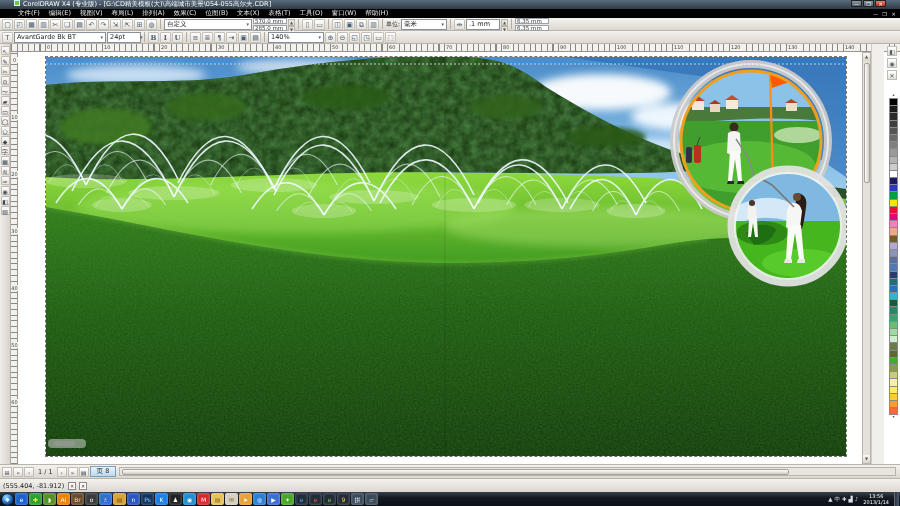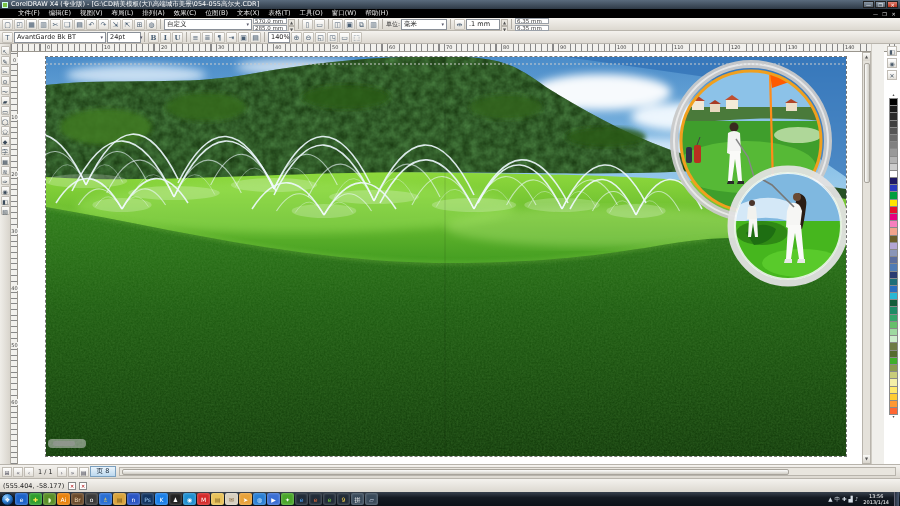--- a/index.html
+++ b/index.html
@@ -1,20 +1,20 @@
 <!DOCTYPE html>
 <html><head>
 <meta charset="utf-8">
 <style>
 *{margin:0;padding:0;box-sizing:border-box}
 html,body{width:900px;height:506px;overflow:hidden}
 body{position:relative;font-family:"DejaVu Sans","Liberation Sans",sans-serif;font-size:9px;background:#fff;color:#222}
 .abs{position:absolute}
 
-#titlebar{left:0;top:0;width:900px;height:9px;background:linear-gradient(#5a6b7d,#2e3a46);display:flex;align-items:center;padding:0 2px;color:#fff}
+#titlebar{left:0;top:0;width:900px;height:9px;background:linear-gradient(#5a6b7d,#2e3a46);display:flex;align-items:flex-start;padding:0 14px;color:#fff}
 #titlebar .appico{width:6px;height:6px;background:#7ac143;border:1px solid #cfe;margin-right:3px}
 #titlebar .ttl{font-size:6.5px;white-space:nowrap;overflow:hidden;flex:1}
 .wbtn{width:11px;height:7px;margin-left:1px;font-size:5px;line-height:7px;text-align:center;color:#fff;background:linear-gradient(#8a98a6,#55606c);border:1px solid #222}
 .wbtn.close{background:linear-gradient(#e08272,#b8311c)}
 
 #menubar{left:0;top:9px;width:900px;height:9px;background:#000;display:flex;align-items:center;padding-left:14px;gap:1px}
 #menubar .mi{color:#e8e8e8;font-size:6.5px;padding:0 4px;line-height:9px;white-space:nowrap}
 #menubar .docctl{margin-left:auto;display:flex;margin-right:2px}
 #menubar .docctl span{color:#ddd;font-size:5px;width:9px;text-align:center}
 
@@ -187,21 +187,21 @@
   <span class="sep"></span>
   <span id="paraicons" style="display:flex;gap:1px">
       <span class="tbi">≡</span>
       <span class="tbi">≣</span>
       <span class="tbi">¶</span>
       <span class="tbi">⇥</span>
       <span class="tbi">▣</span>
       <span class="tbi">▤</span>
     </span>
   <span class="sep"></span>
-  <span class="combo" style="width:22px">
+  <span class="combo" style="width:56px">
       <span>140%</span>
       <span class="arr">▾</span>
     </span>
   <span id="zoomicons" style="display:flex;gap:1px">
       <span class="tbi">⊕</span>
       <span class="tbi">⊖</span>
       <span class="tbi">◱</span>
       <span class="tbi">◳</span>
       <span class="tbi">▭</span>
       <span class="tbi">⬚</span>
@@ -545,21 +545,21 @@
       <span class="nvb">»</span>
       <span class="nvb">▤</span>
     </span>
   <span id="pagetab">页 8</span>
   <span id="hscroll">
       <span class="thumb"></span>
     </span>
 </div>
 
 <div class="abs" id="statusbar">
-  <span class="coords">(555.404, -58.177)</span>
+  <span class="coords">(555.404, -81.912)</span>
   <span class="chip">✕</span>
   <span class="chip">✕</span>
 </div>
 
 <div class="abs" id="taskbar">
   <span id="orb">❖</span>
   <span id="tkicons" style="display:flex;gap:1px">
       <span class="tkb" style="background: rgb(27, 98, 201); color: rgb(255, 255, 255);">e</span>
       <span class="tkb" style="background: rgb(47, 158, 47); color: rgb(255, 233, 77);">✚</span>
       <span class="tkb" style="background: rgb(90, 143, 40); color: rgb(234, 255, 208);">◗</span>

